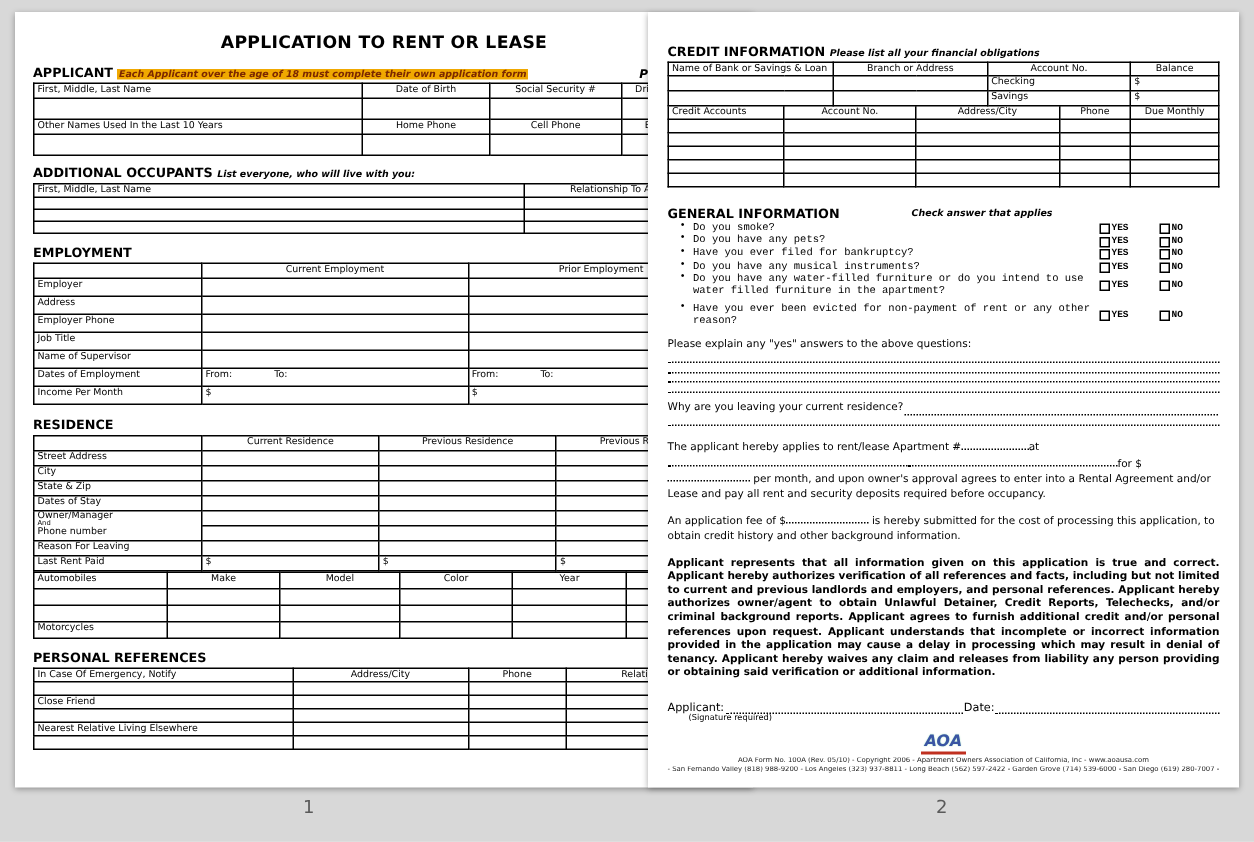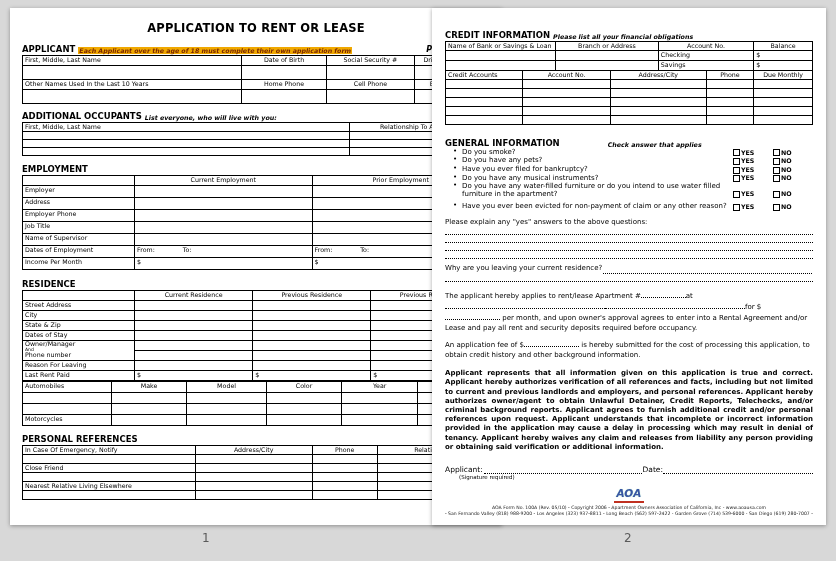--- a/index.html
+++ b/index.html
@@ -4,21 +4,21 @@
 <style>
   html,body{margin:0;padding:0;background:#d8d8d8;font-family:"DejaVu Sans","Liberation Sans",sans-serif;}
   .canvas{position:relative;width:836px;height:561px;background:#d8d8d8;overflow:hidden;}
   .page{position:absolute;top:8px;background:#fff;box-shadow:0 1px 4px rgba(0,0,0,.35);
         box-sizing:border-box;display:flex;flex-direction:column;overflow:hidden;}
   #page1{left:10px;width:492px;height:517px;padding:13px 12px 12px;}
   #page2{left:432px;width:394px;height:517px;padding:22px 13px 8px;}
 
   .title{font-size:11.5px;font-weight:bold;text-align:center;margin-bottom:9px;letter-spacing:.2px;}
   .sec{font-size:8.5px;font-weight:bold;color:#000;}
-  .sec-row{display:flex;align-items:flex-end;gap:3px;margin-bottom:1px;}
+  .sec-row{display:flex;align-items:center;gap:3px;margin-bottom:1px;}
   .hl{background:#F0A800;color:#7B2800;font-weight:bold;font-style:italic;font-size:6.3px;padding:0 1px;}
   .pp{margin-left:auto;font-weight:bold;font-style:italic;font-size:8px;}
   .note{font-size:6.3px;font-style:italic;font-weight:bold;}
 
   table.tbl{width:100%;border-collapse:collapse;table-layout:fixed;}
   table.tbl td{border:1px solid #000;font-size:6.3px;padding:0 2px;vertical-align:top;
                line-height:1.25;overflow:hidden;white-space:nowrap;}
   td.ctr{text-align:center;}
   tr.lblrow td{height:9px;}
   tr.inrow td{height:13px;}
@@ -26,21 +26,21 @@
 
   .occ td{height:7px;font-size:6px;}
   .emp tr.hd td{height:9px;} .emp tr.dt td{height:11px;}
   .res td{height:9px;}
   .veh td{height:10px;}
   .ref td{height:8px;font-size:6px;}
   .sp{display:inline-block;width:28px;}
 
   
   .crd tr.h1 td{height:7px;} .crd tr.m td{height:9px;} .crd tr.h2 td{height:8px;} .crd tr.e td{height:8px;}
-  .q-row{display:flex;align-items:flex-end;margin:0 0 1px 8px;font-size:7px;line-height:1.08;}
+  .q-row{display:flex;align-items:center;margin:0 0 1px 8px;font-size:7px;line-height:1.08;font-family:Liberation Mono, monospace;}
   .q-text{flex:1;padding-right:6px;position:relative;padding-left:9px;}
   .q-text::before{content:"•";position:absolute;left:0;top:-1px;font-size:7px;}
   .q-col{width:40px;display:flex;align-items:center;}
   .cb{display:inline-block;width:5px;height:5px;border:1px solid #000;margin-right:1px;flex:none;}
   .cb-lbl{font-size:6.3px;font-weight:bold;}
   .body-txt{font-size:7px;line-height:1.4;}
   .fill-line{height:7px;border-bottom:1px dotted #000;}
   .ifill{display:inline-block;border-bottom:1px dotted #000;height:6px;}
   .w45{width:45px;} .w55{width:55px;} .w140{width:140px;} .w160{width:160px;}
   .legal{font-size:7px;font-weight:bold;text-align:justify;line-height:1.32;}
@@ -491,21 +491,21 @@
       <div class="q-col">
           <span class="cb"></span>
           <span class="cb-lbl">YES</span>
         </div>
       <div class="q-col">
           <span class="cb"></span>
           <span class="cb-lbl">NO</span>
         </div>
     </div>
     <div class="q-row" style="margin-top:4px;">
-      <div class="q-text">Have you ever been evicted for non-payment of claim or any other reason?</div>
+      <div class="q-text">Have you ever been evicted for non-payment of rent or any other reason?</div>
       <div class="q-col">
           <span class="cb"></span>
           <span class="cb-lbl">YES</span>
         </div>
       <div class="q-col">
           <span class="cb"></span>
           <span class="cb-lbl">NO</span>
         </div>
     </div>
 

